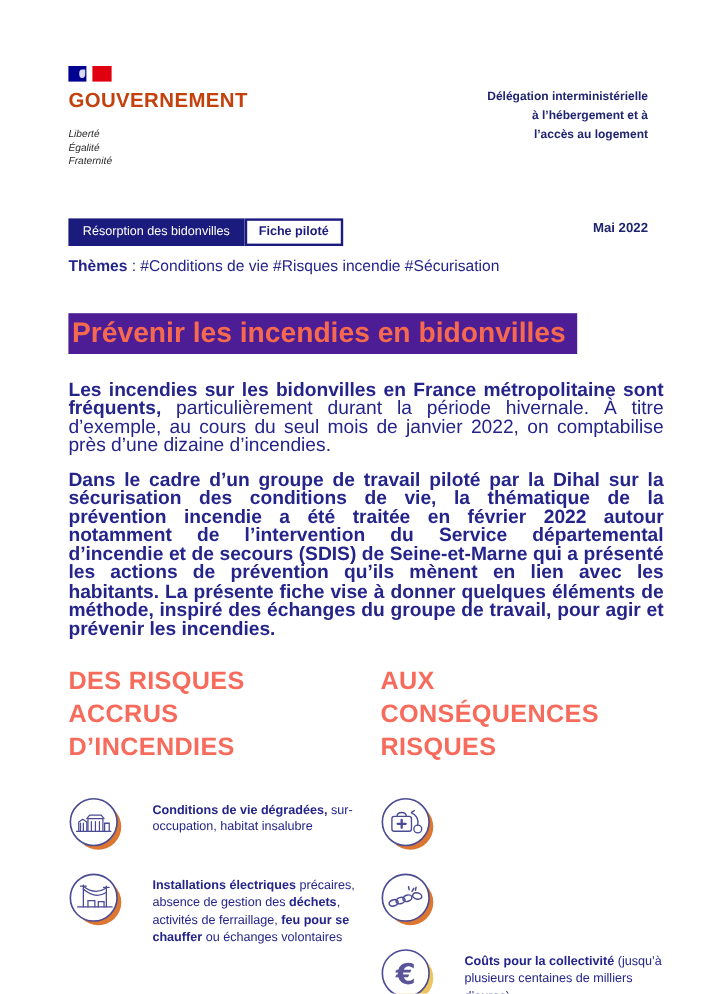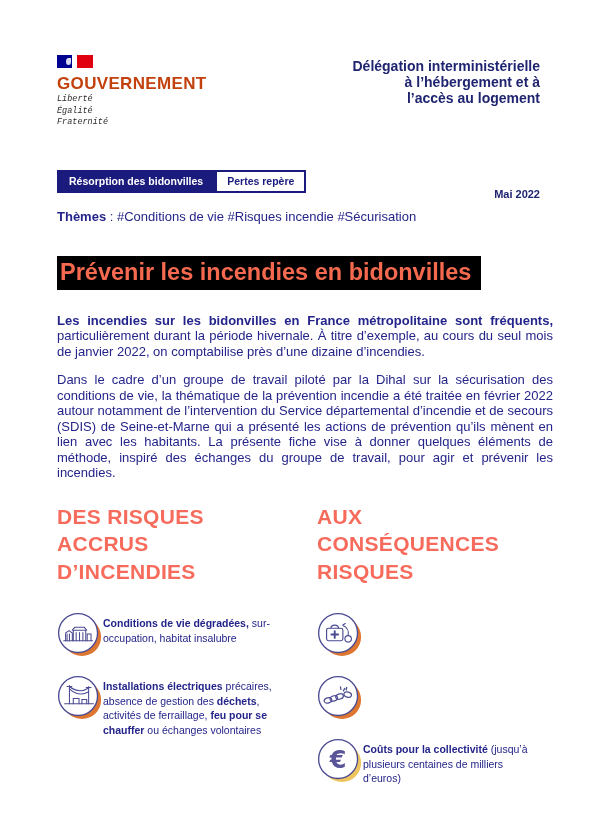--- a/index.html
+++ b/index.html
@@ -14,55 +14,55 @@
 
   
   .header{display:flex;justify-content:space-between;align-items:flex-start;padding-right:13px;}
   .flag{display:flex;height:13px;width:37px;}
   .flag-blue{width:15px;background:#000091;position:relative;}
   .flag-blue::after{content:"";position:absolute;right:1px;top:3px;width:5px;height:7px;
     border-radius:50% 0 50% 50%;background:rgba(255,255,255,.85);}
   .flag-white{width:5px;background:#ffffff;}
   .flag-red{width:16px;background:#e1000f;}
   .brand{margin-top:6px;font-size:17px;font-weight:bold;letter-spacing:.02em;color:#c2410c;}
-  .motto{margin-top:0;font-family:Liberation Mono, monospace;font-style:italic;
+  .motto{margin-top:12px;font-family:Liberation Sans, sans-serif;font-style:italic;
     font-size:8.5px;line-height:11.5px;color:#2a2a2a;white-space:pre-line;}
-  .org{margin-top:3px;text-align:right;font-weight:bold;color:#1f2470;
-    font-size:14px;line-height:16px;white-space:pre-line;}
+  .org{margin-top:18px;text-align:right;font-weight:bold;color:#1f2470;
+    font-size:10px;line-height:16px;white-space:pre-line;}
 
   
   .meta-row{margin-top:41px;display:flex;justify-content:space-between;align-items:flex-start;padding-right:13px;}
   .tabs{display:flex;align-items:stretch;}
-  .tab-primary{background:#1b1b7e;color:#ffffff;font-size:10.5px;font-weight:bold;
+  .tab-primary{background:#1b1b7e;color:#ffffff;font-size:10.5px;font-weight:normal;
     padding:5px 12px 6px 12px;}
   .tab-secondary{background:#ffffff;color:#1b1b7e;font-size:10.5px;font-weight:bold;
     border:2px solid #1b1b7e;padding:3px 10px 4px 10px;}
-  .date{color:#1f2470;font-size:11px;font-weight:bold;padding-top:2px;margin-top:16px;}
+  .date{color:#1f2470;font-size:11px;font-weight:bold;padding-top:2px;}
   .themes{margin-top:9px;font-size:13px;color:#24248a;}
   .themes .label{font-weight:bold;}
 
   
   .title-wrap{margin-top:31px;}
   .title{display:inline;font-size:23.5px;line-height:34px;font-weight:bold;color:#f5694f;
-    background:#000000;padding:3px 10px 5px 3px;box-decoration-break:clone;}
-
-  
-  .para{font-size:13px;line-height:15.5px;text-align:justify;color:#24248a;margin:0;}
+    background:#4c1d95;padding:3px 10px 5px 3px;box-decoration-break:clone;}
+
+  
+  .para{font-size:16px;line-height:15.5px;text-align:justify;color:#24248a;margin:0;}
   .para-1{margin-top:24px;}
-  .para-2{margin-top:13px;}
+  .para-2{margin-top:13px;font-weight:bold;}
   .b{font-weight:bold;}
 
   
   .cols{display:flex;margin-top:22px;}
   .col-left{width:260px;flex:0 0 260px;}
   .col-right{flex:1;}
   .col-heading{font-size:21px;line-height:27.5px;font-weight:bold;color:#f76b5c;
     letter-spacing:.3px;white-space:pre-line;}
   .items{margin-top:27px;display:flex;flex-direction:column;gap:17px;}
-  .item{display:flex;gap:0;align-items:flex-start;}
+  .item{display:flex;gap:24px;align-items:flex-start;}
   .item--center{align-items:center;}
   .item--center .item-text{padding-top:0;}
   .item-icon{flex:0 0 46px;width:46px;height:46px;}
   .item-text{font-size:10.5px;line-height:14.5px;color:#24248a;padding-top:4px;max-width:178px;}
   svg{display:block;}
 </style>
 </head>
 <body>
 
 <div class="page">
@@ -80,21 +80,21 @@
 Fraternité</div>
     </div>
     <div class="org">Délégation interministérielle
 à l’hébergement et à
 l’accès au logement</div>
   </div>
 
   <div class="meta-row">
     <div class="tabs">
       <div class="tab-primary">Résorption des bidonvilles</div>
-      <div class="tab-secondary">Pertes repère</div>
+      <div class="tab-secondary">Fiche piloté</div>
     </div>
     <div class="date">Mai 2022</div>
   </div>
 
   <div class="themes"><span class="label">Thèmes</span><span> : #Conditions de vie #Risques incendie #Sécurisation</span></div>
 
   <div class="title-wrap">
     <h1 class="title" style="margin:0;">Prévenir les incendies en bidonvilles</h1>
   </div>
 

